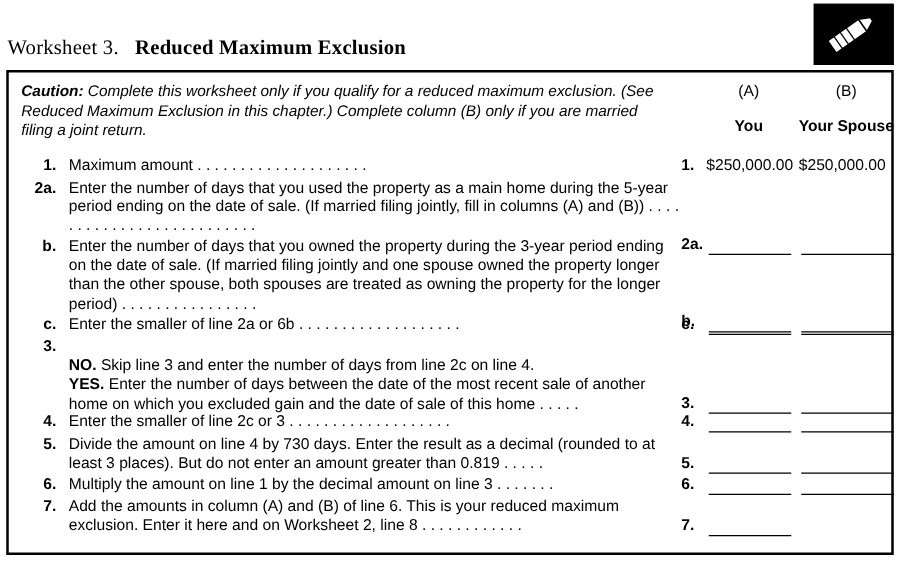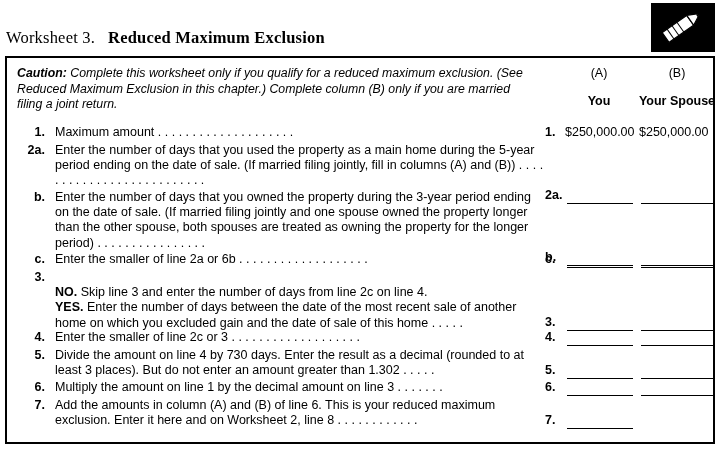--- a/index.html
+++ b/index.html
@@ -235,21 +235,21 @@
     <div class="row" style="top:272px;">
       <span class="num">4.</span>
       <span class="txt">Enter the smaller of line 2c or 3  . . . . . . . . . . . . . . . . . . .</span>
       <span class="ansnum" style="left:538px;">4.</span>
       <span class="lineA" style="top:14px;"></span>
       <span class="lineB" style="top:14px;"></span>
     </div>
 
     <div class="row" style="top:290px;">
       <span class="num">5.</span>
-      <span class="txt">Divide the amount on line 4 by 730 days. Enter the result as a decimal (rounded to at least 3 places). But do not enter an amount greater than 1.302  . . . . .</span>
+      <span class="txt">Divide the amount on line 4 by 730 days. Enter the result as a decimal (rounded to at least 3 places). But do not enter an amount greater than 0.819  . . . . .</span>
       <span class="ansnum" style="left:538px; top:15px;">5.</span>
       <span class="lineA" style="top:29px;"></span>
       <span class="lineB" style="top:29px;"></span>
     </div>
 
     <div class="row" style="top:322px;">
       <span class="num">6.</span>
       <span class="txt">Multiply the amount on line 1 by the decimal amount on line 3  . . . . . . .</span>
       <span class="ansnum" style="left:538px;">6.</span>
       <span class="lineA" style="top:14px;"></span>

